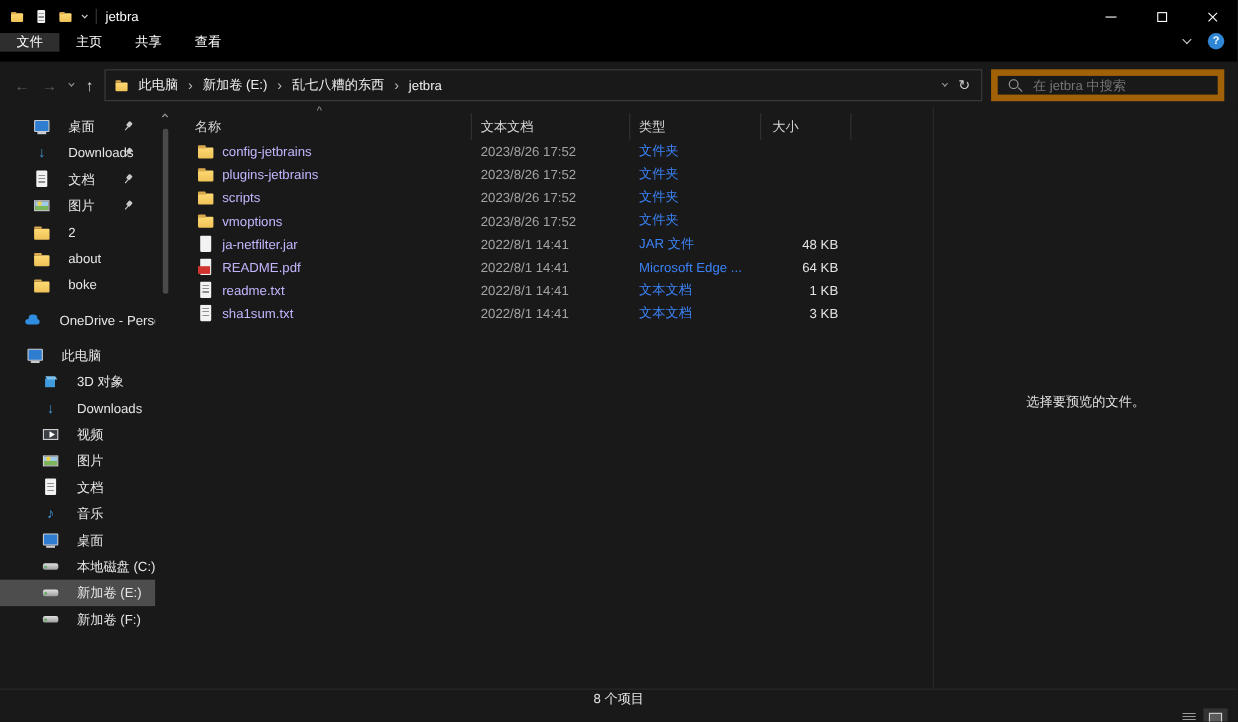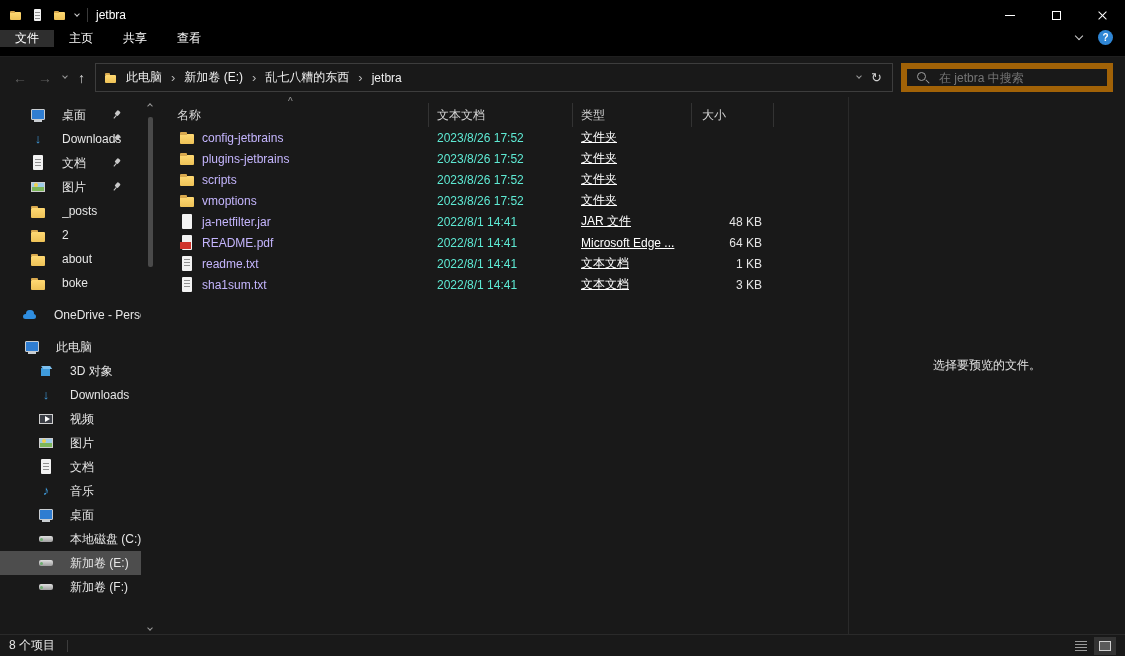--- a/index.html
+++ b/index.html
@@ -77,30 +77,30 @@
   .filelist { width:691px; flex:none; position:relative; }
   .header-row { display:flex; height:30px; position:relative; color:#d6d6d6; align-items:flex-end; }
   .h-cell { height:24px; display:flex; align-items:center; border-right:1px solid #333; }
   .h-name { width:272px; padding-left:20px; }
   .h-date { width:144px; padding-left:8px; }
   .h-type { width:119px; padding-left:8px; }
   .h-size { width:82px;  padding-left:10px; }
   .sort-caret { position:absolute; left:131px; top:-1px; color:#9a9a9a; font-size:10px; }
   .row { display:flex; height:21px; align-items:center; }
   .c-name { width:272px; display:flex; align-items:center; gap:7px; padding-left:22px; color:#c4b5fd; white-space:nowrap; overflow:hidden; }
-  .c-date { width:144px; padding-left:8px; color:#5eead4; }
-  .c-type { width:119px; padding-left:8px; color:#ffffff; white-space:nowrap; overflow:hidden;text-decoration:underline; }
+  .c-date { width:144px; padding-left:8px; color:#a3a3a3; }
+  .c-type { width:119px; padding-left:8px; color:#3b82f6; white-space:nowrap; overflow:hidden; }
   .c-size { width:82px; padding-right:12px; text-align:right; color:#e4e4e4; }
 
   
   .preview { flex:1; border-left:1px solid #2a2a2a; position:relative; }
   .preview-msg { text-align:center; margin-top:260px; color:#e0e0e0; }
 
   
-  .statusbar { position:absolute; bottom:0; left:0; right:0; height:22px; background:#191919; border-top:1px solid #2a2a2a; display:flex; align-items:center; padding:0 9px; }
+  .statusbar { position:absolute; bottom:0; left:0; right:0; height:30px; background:#191919; border-top:1px solid #2a2a2a; display:flex; align-items:center; padding:0 9px;flex-direction:column; }
   .status-divider { width:1px; height:12px; background:#3c3c3c; margin-left:12px; }
   .status-views { margin-left:auto; display:flex; gap:2px; }
   .view-btn { width:22px; height:18px; display:flex; align-items:center; justify-content:center; }
   .view-btn.active { background:#333; }
   .details-glyph { width:12px; height:10px; background:repeating-linear-gradient(180deg,#9a9a9a 0 1px,transparent 1px 3px); }
   .thumbs-glyph { width:12px; height:10px; border:1px solid #cfcfcf; background:rgba(207,207,207,0.25); }
 
   
   .icon { width:16px; height:16px; position:relative; display:inline-block; flex:none; }
   .icon.sm { width:13px; height:13px; }
@@ -222,24 +222,20 @@
     </div>
     <div class="side-item">
       <span class="icon icon-picture"></span>
       <span class="lbl">图片</span>
       <span class="pin-wrap">
           <span class="pin-icon"></span>
         </span>
     </div>
     <div class="side-item">
       <span class="icon icon-folder"></span>
-      <span class="lbl">_posts</span>
-    </div>
-    <div class="side-item">
-      <span class="icon icon-folder"></span>
       <span class="lbl">2</span>
     </div>
     <div class="side-item">
       <span class="icon icon-folder"></span>
       <span class="lbl">about</span>
     </div>
     <div class="side-item">
       <span class="icon icon-folder"></span>
       <span class="lbl">boke</span>
     </div>

